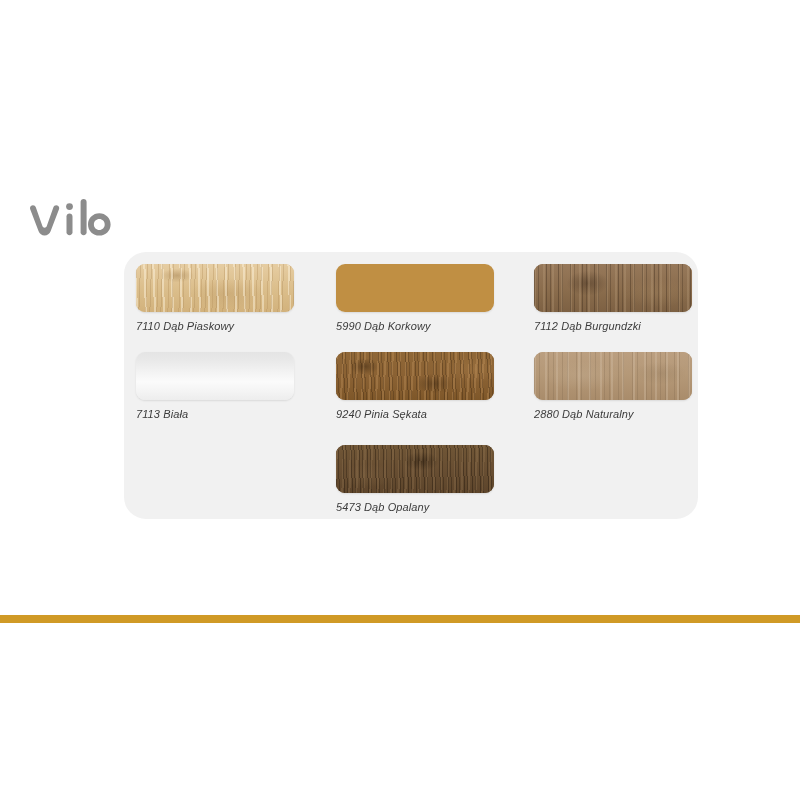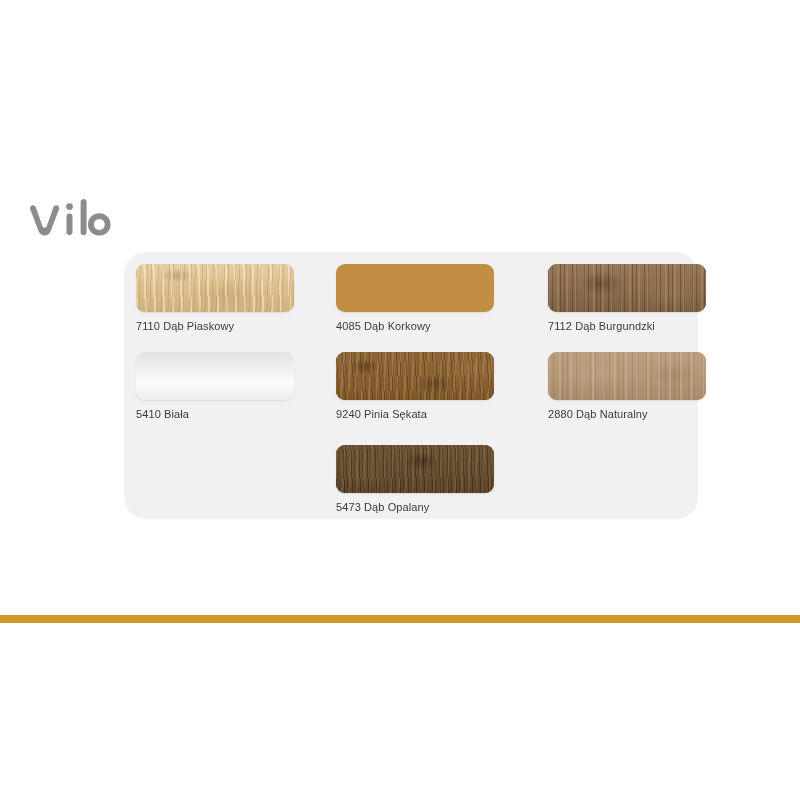--- a/index.html
+++ b/index.html
@@ -10,20 +10,21 @@
     background: #ffffff;
     font-family: "Liberation Sans", sans-serif;
     overflow: hidden;
   }
 
   #stage {
     position: relative;
     width: 800px;
     height: 800px;
     background: #ffffff;
+    font-style: italic;
   }
 
   
   .logo {
     position: absolute;
     left: 26px;
     top: 196px;
     width: 110px;
     height: 50px;
     display: block;
@@ -49,21 +50,21 @@
   }
 
   .cell {
     position: absolute;
     width: 158px;
   }
 
   
   .col-0 { left: 12px; }
   .col-1 { left: 212px; }
-  .col-2 { left: 424px; }
+  .col-2 { left: 410px; }
 
   
   .row-0 { top: 12px; }
   .row-1 { top: 100px; }
   .row-2 { top: 193px; }
 
   .swatch {
     position: relative;
     width: 158px;
     height: 48px;
@@ -257,35 +258,35 @@
         <div class="swatch">
           <div class="grain w-7110"></div>
         </div>
         <div class="cell-label">7110 Dąb Piaskowy</div>
       </div>
 
       <div class="cell col-1 row-0">
         <div class="swatch">
           <div class="grain w-7111"></div>
         </div>
-        <div class="cell-label">4085 Dąb Korkowy</div>
+        <div class="cell-label">5990 Dąb Korkowy</div>
       </div>
 
       <div class="cell col-2 row-0">
         <div class="swatch">
           <div class="grain w-7112"></div>
         </div>
         <div class="cell-label">7112 Dąb Burgundzki</div>
       </div>
 
       <div class="cell col-0 row-1">
         <div class="swatch">
           <div class="grain w-7113"></div>
         </div>
-        <div class="cell-label">5410 Biała</div>
+        <div class="cell-label">7113 Biała</div>
       </div>
 
       <div class="cell col-1 row-1">
         <div class="swatch">
           <div class="grain w-7120"></div>
         </div>
         <div class="cell-label">9240 Pinia Sękata</div>
       </div>
 
       <div class="cell col-2 row-1">

